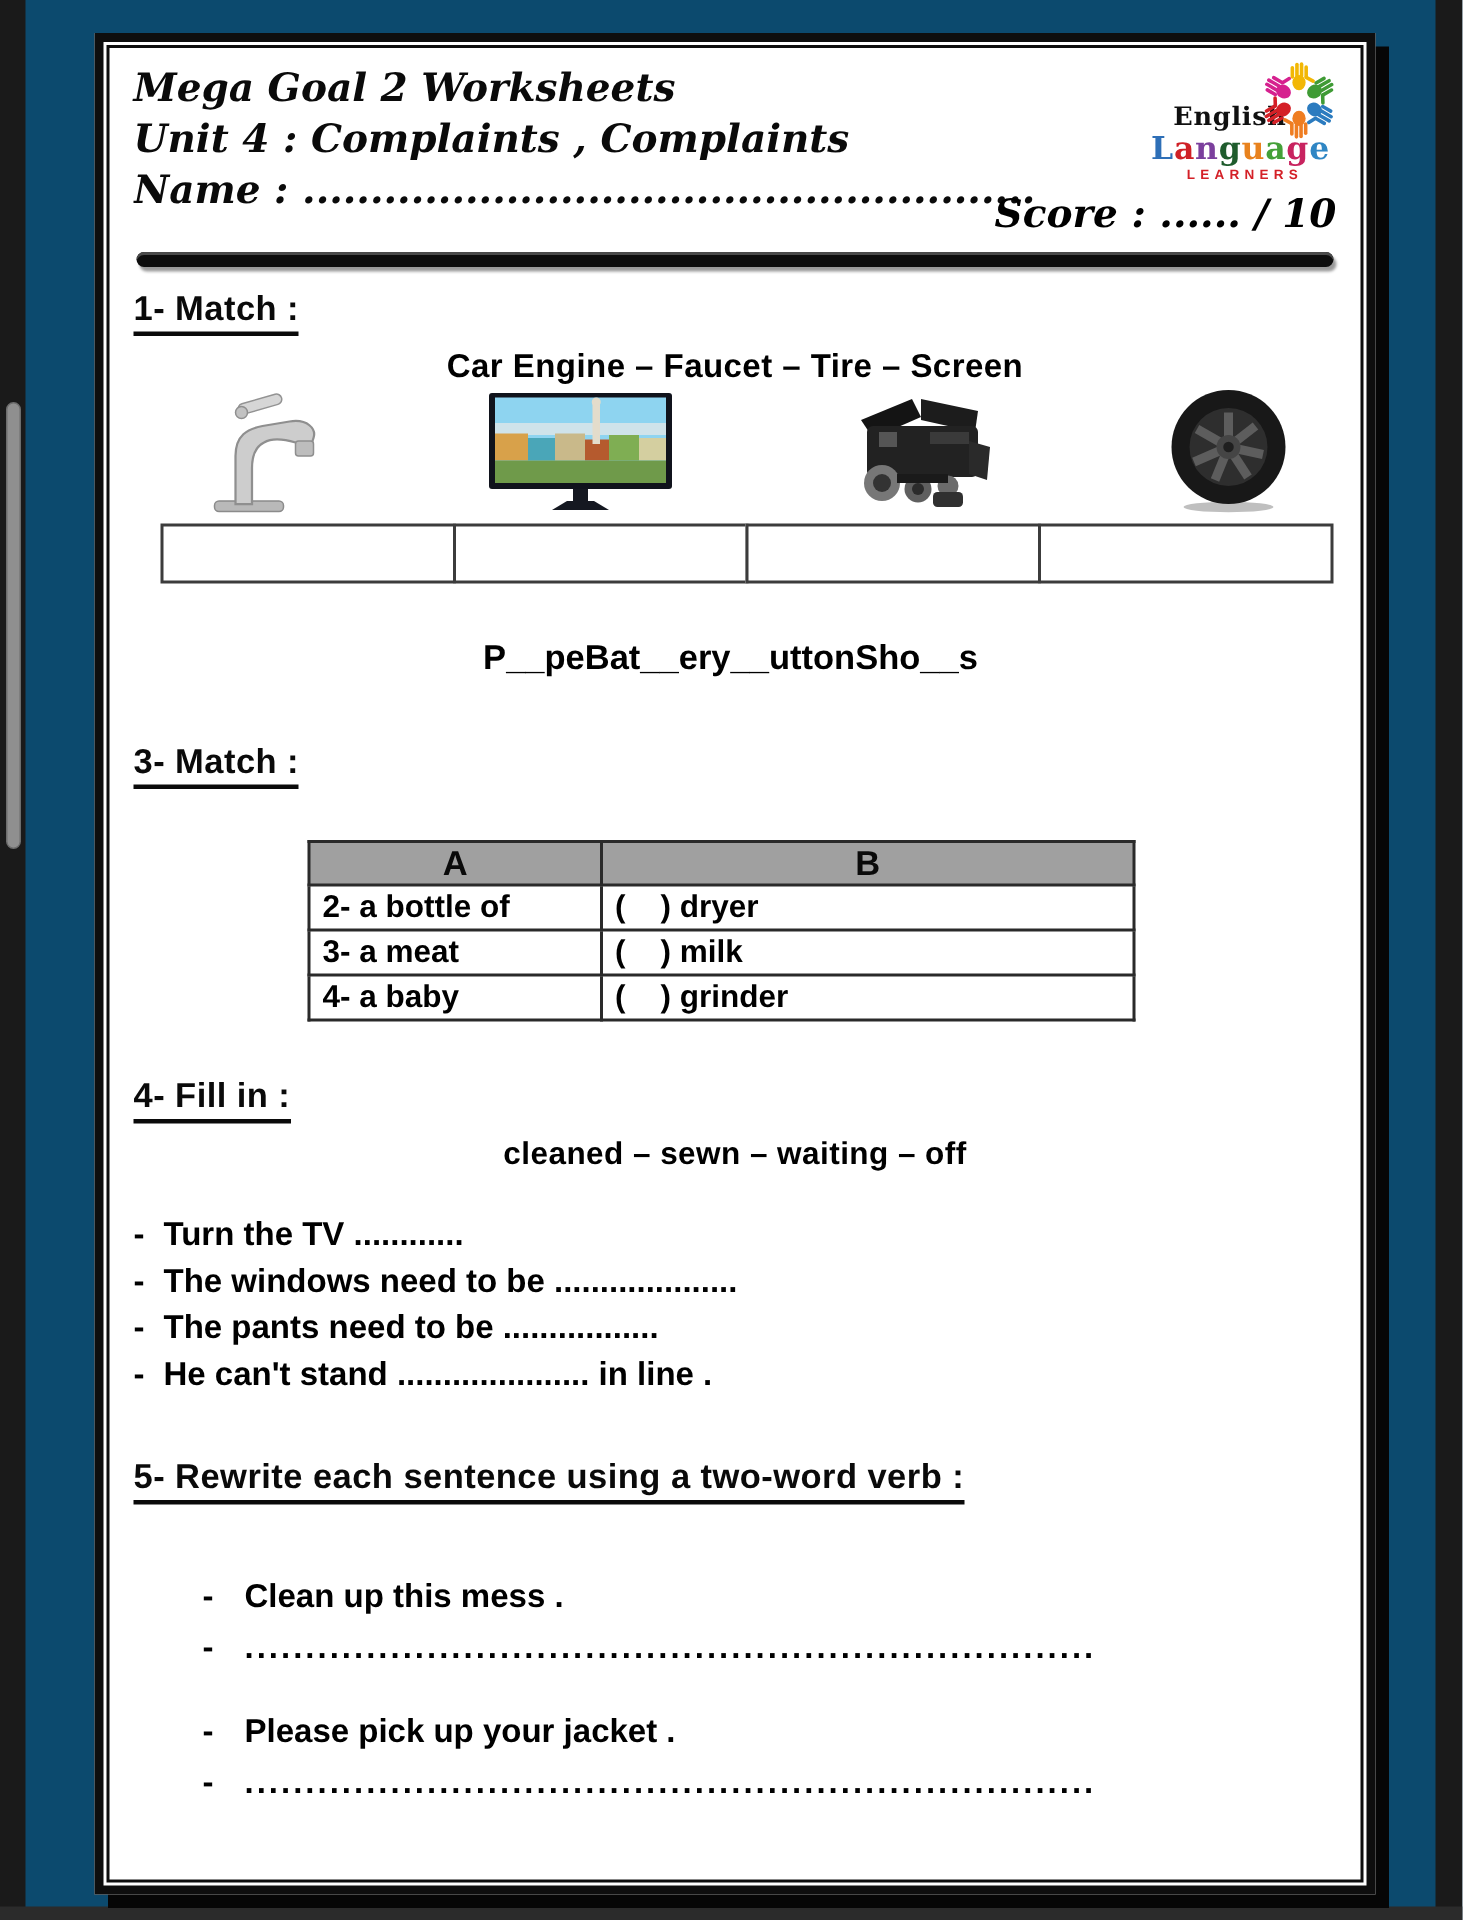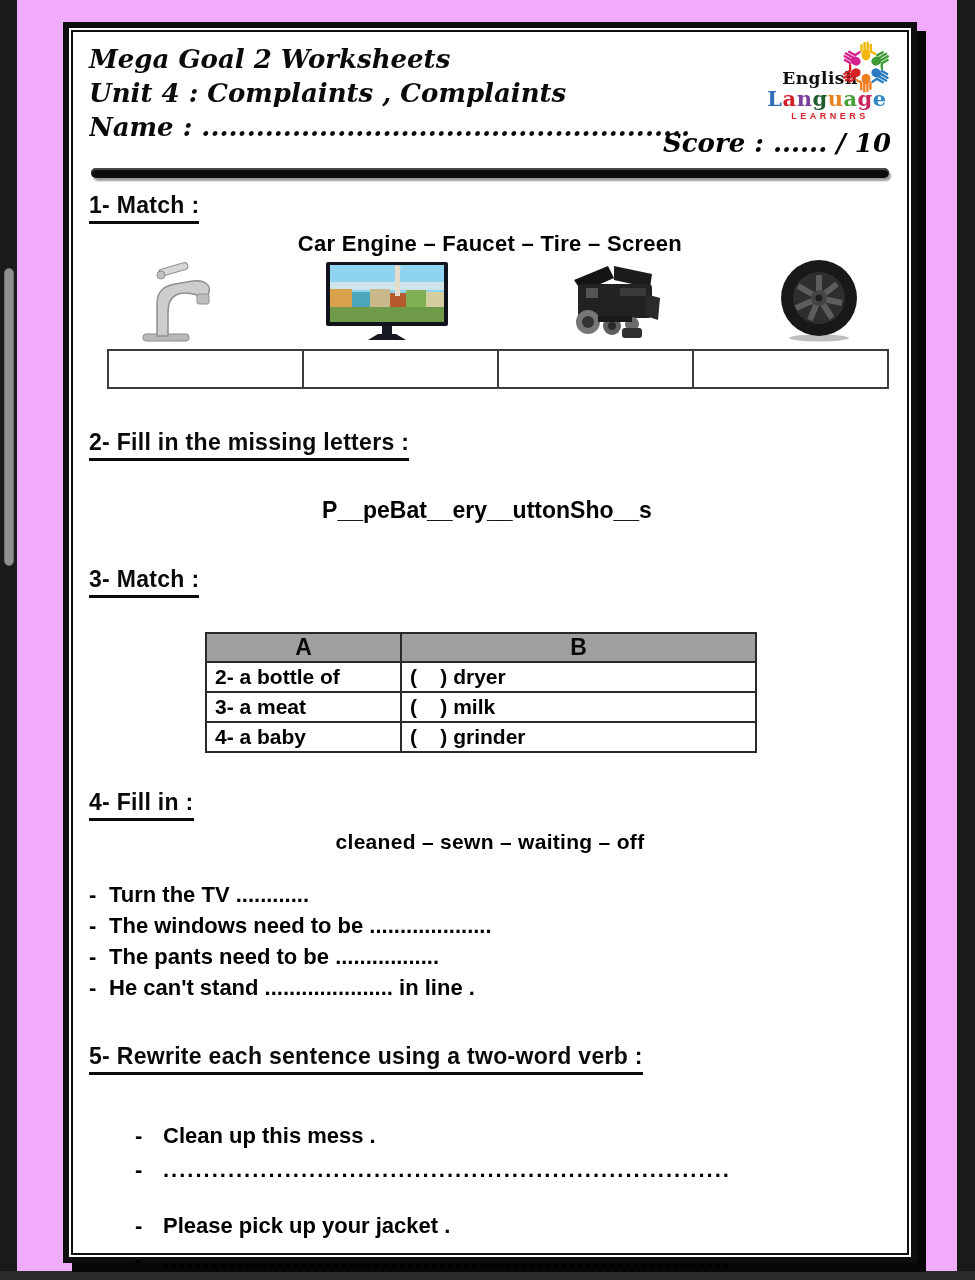--- a/index.html
+++ b/index.html
@@ -1,18 +1,18 @@
 <!DOCTYPE html>
 <html><head>
 <meta charset="utf-8">
 <style>
   * { margin:0; padding:0; box-sizing:border-box; }
   html,body { width:975px; height:1280px; background:#ffffff; overflow:hidden;
               font-family:"Liberation Sans", sans-serif; }
-  .stage { position:relative; width:975px; height:1280px; background:#f0abfc; }
+  .stage { position:relative; width:975px; height:1280px; background:#0c4a6e; }
 
   
   .strip-left  { position:absolute; left:0; top:0; width:17px; height:1280px; background:#1a1a1a; }
   .strip-right { position:absolute; left:957px; top:0; width:18px; height:1280px; background:#1a1a1a; }
   .strip-bottom{ position:absolute; left:0; top:1271px; width:975px; height:9px; background:#2b2b2b; }
   .scroll-thumb{ position:absolute; left:4px; top:268px; width:10px; height:298px;
                  background:#8f8f8f; border:1px solid #6d6d6d; border-radius:6px; }
 
   
   .page { position:absolute; left:63px; top:22px; width:854px; height:1241px;
@@ -191,21 +191,20 @@
         </svg>
       </div>
 
       <div class="answer-grid">
         <div class="answer-cell"></div>
         <div class="answer-cell"></div>
         <div class="answer-cell"></div>
         <div class="answer-cell"></div>
       </div>
 
-      <div class="sec2-h"><span class="sec-heading">2- Fill in the missing letters :</span></div>
       <div class="words-row">
         <span>P__pe</span>
         <span>Bat__ery</span>
         <span>__utton</span>
         <span>Sho__s</span>
       </div>
 
       <div class="sec3-h"><span class="sec-heading">3- Match :</span></div>
       <table class="match-table">
         <tbody>

